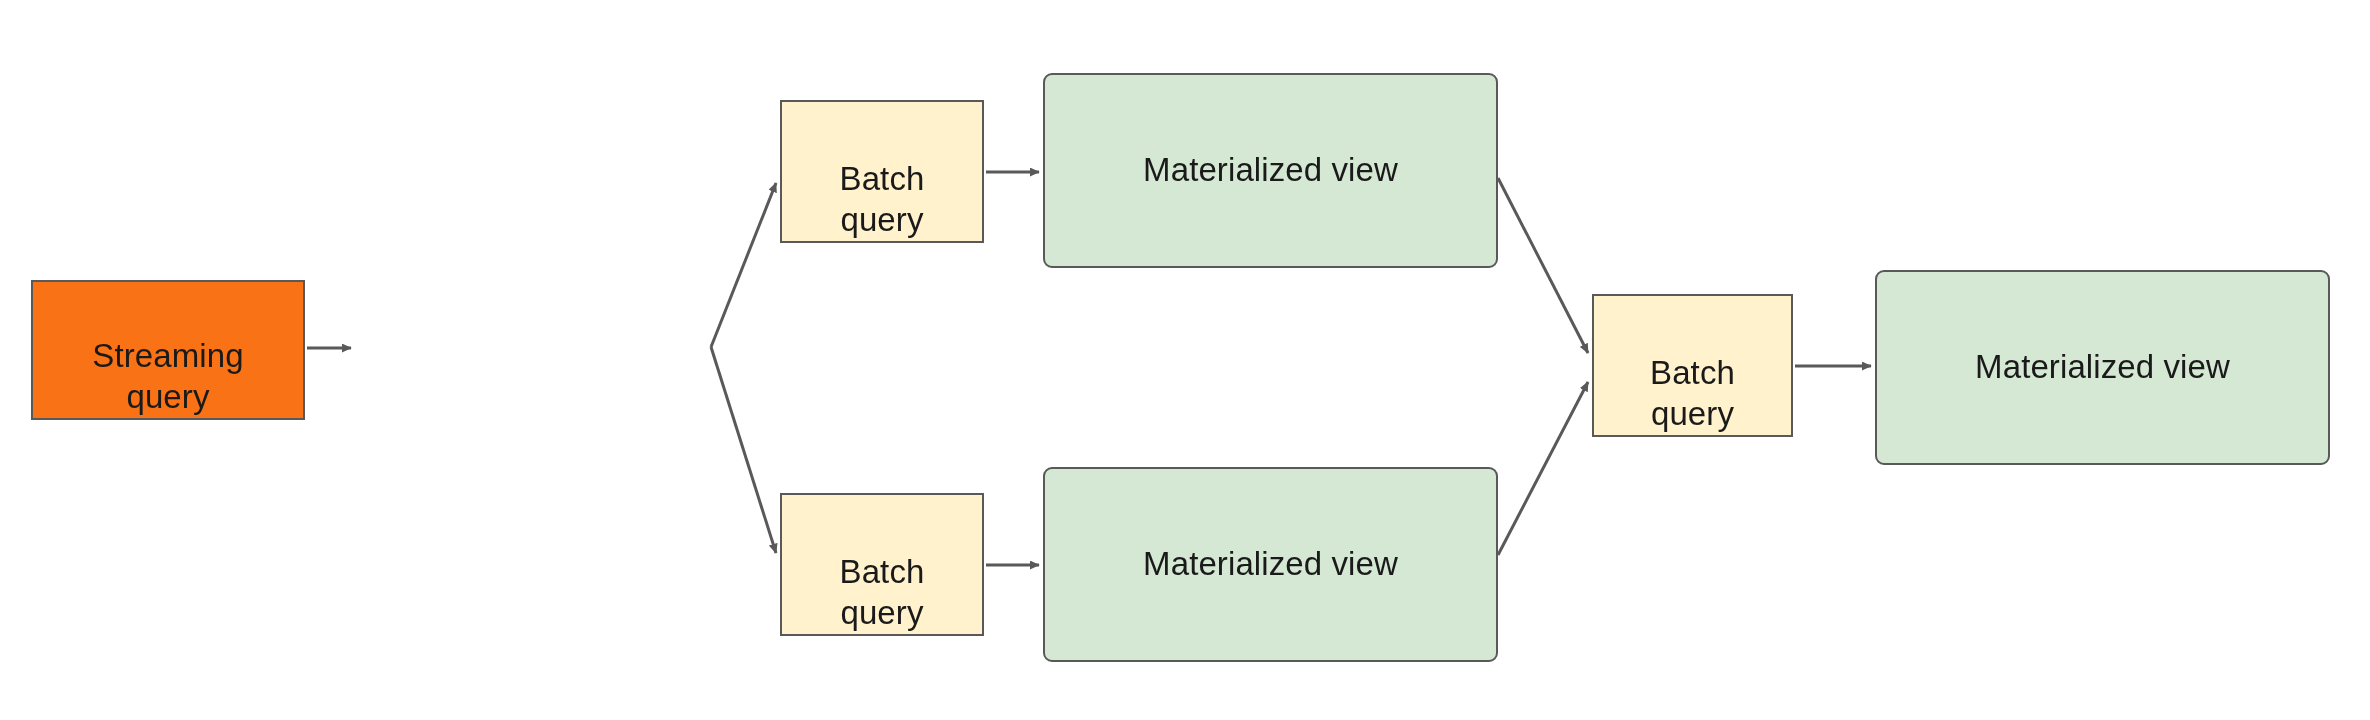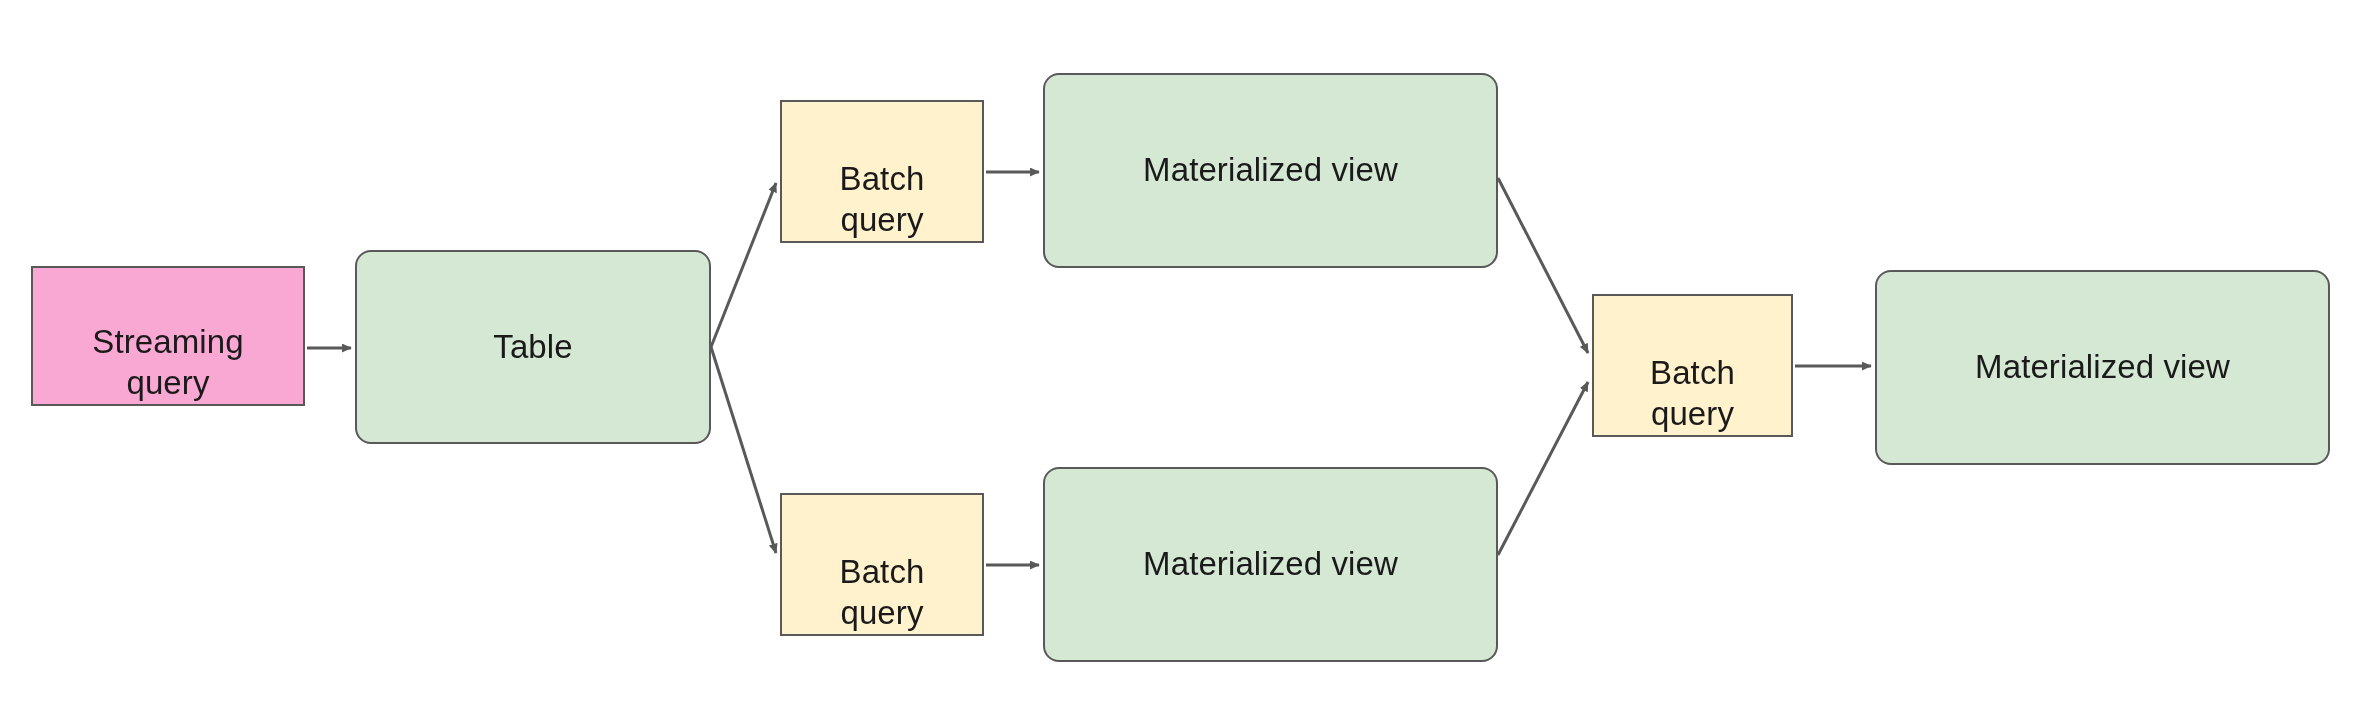--- a/index.html
+++ b/index.html
@@ -41,21 +41,21 @@
     white-space: pre-line;
     border: 2px solid #595959;
   }
   .node-process {
     background: #fff2cc;
     border-radius: 0;
     align-items: flex-end;
   }
   .node-store {
     background: #d5e8d4;
-    border-radius: 16px;
+    border-radius: 9px;
   }
   .node-label {
     display: block;
     padding: 0 6px;
   }
 </style>
 </head>
 <body>
 
 <div id="canvas">
@@ -71,28 +71,25 @@
         <line x1="711" y1="347" x2="776" y2="183"></line>
         <line x1="711" y1="347" x2="776" y2="553"></line>
         <line x1="986" y1="172" x2="1039" y2="172"></line>
         <line x1="986" y1="565" x2="1039" y2="565"></line>
         <line x1="1498" y1="178" x2="1588" y2="353"></line>
         <line x1="1498" y1="555" x2="1588" y2="382"></line>
         <line x1="1795" y1="366" x2="1871" y2="366"></line>
       </g>
   </svg>
 
-  <div class="node node-process" style="left: 31px; top: 266px; width: 274px; height: 140px; background: #f9a8d4; border-color: rgb(89, 89, 89); color: rgb(26, 26, 26); border-radius: 0px;">
+  <div class="node node-process" style="left: 31px; top: 280px; width: 274px; height: 140px; background: #f97316; border-color: rgb(89, 89, 89); color: rgb(26, 26, 26); border-radius: 0px;">
     <span class="node-label">Streaming
 query</span>
   </div>
 
-  <div class="node node-store" style="left: 355px; top: 250px; width: 356px; height: 194px; background: rgb(213, 232, 212); border-color: rgb(89, 89, 89); color: rgb(26, 26, 26);">
-    <span class="node-label">Table</span>
-  </div>
 
   <div class="node node-process" style="left: 780px; top: 100px; width: 204px; height: 143px; background: rgb(255, 242, 204); border-color: rgb(89, 89, 89); color: rgb(26, 26, 26); border-radius: 0px;">
     <span class="node-label">Batch
 query</span>
   </div>
 
   <div class="node node-store" style="left: 1043px; top: 73px; width: 455px; height: 195px; background: rgb(213, 232, 212); border-color: rgb(89, 89, 89); color: rgb(26, 26, 26);">
     <span class="node-label">Materialized view</span>
   </div>
 

